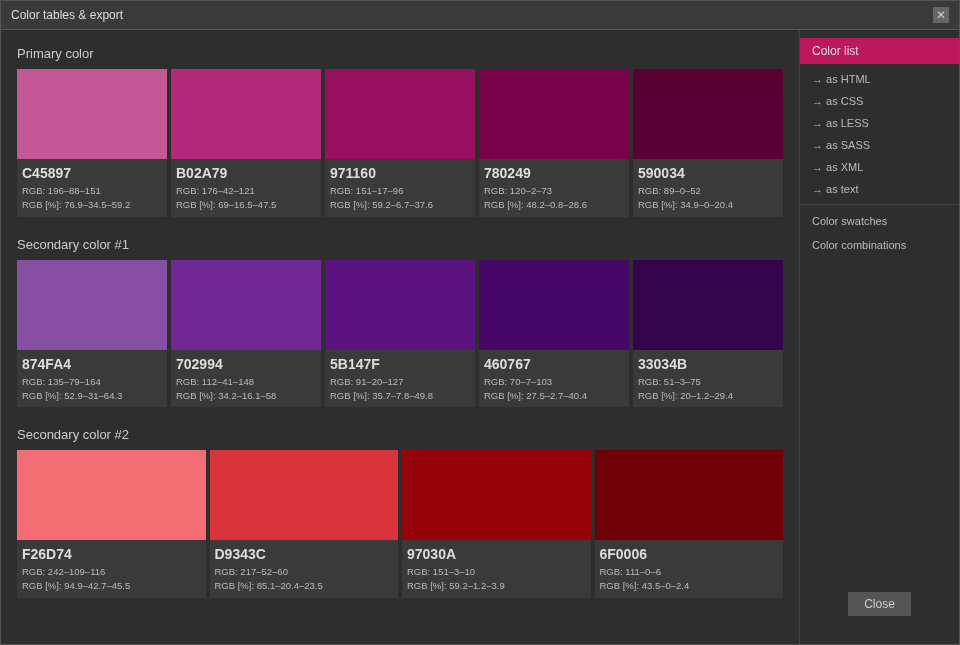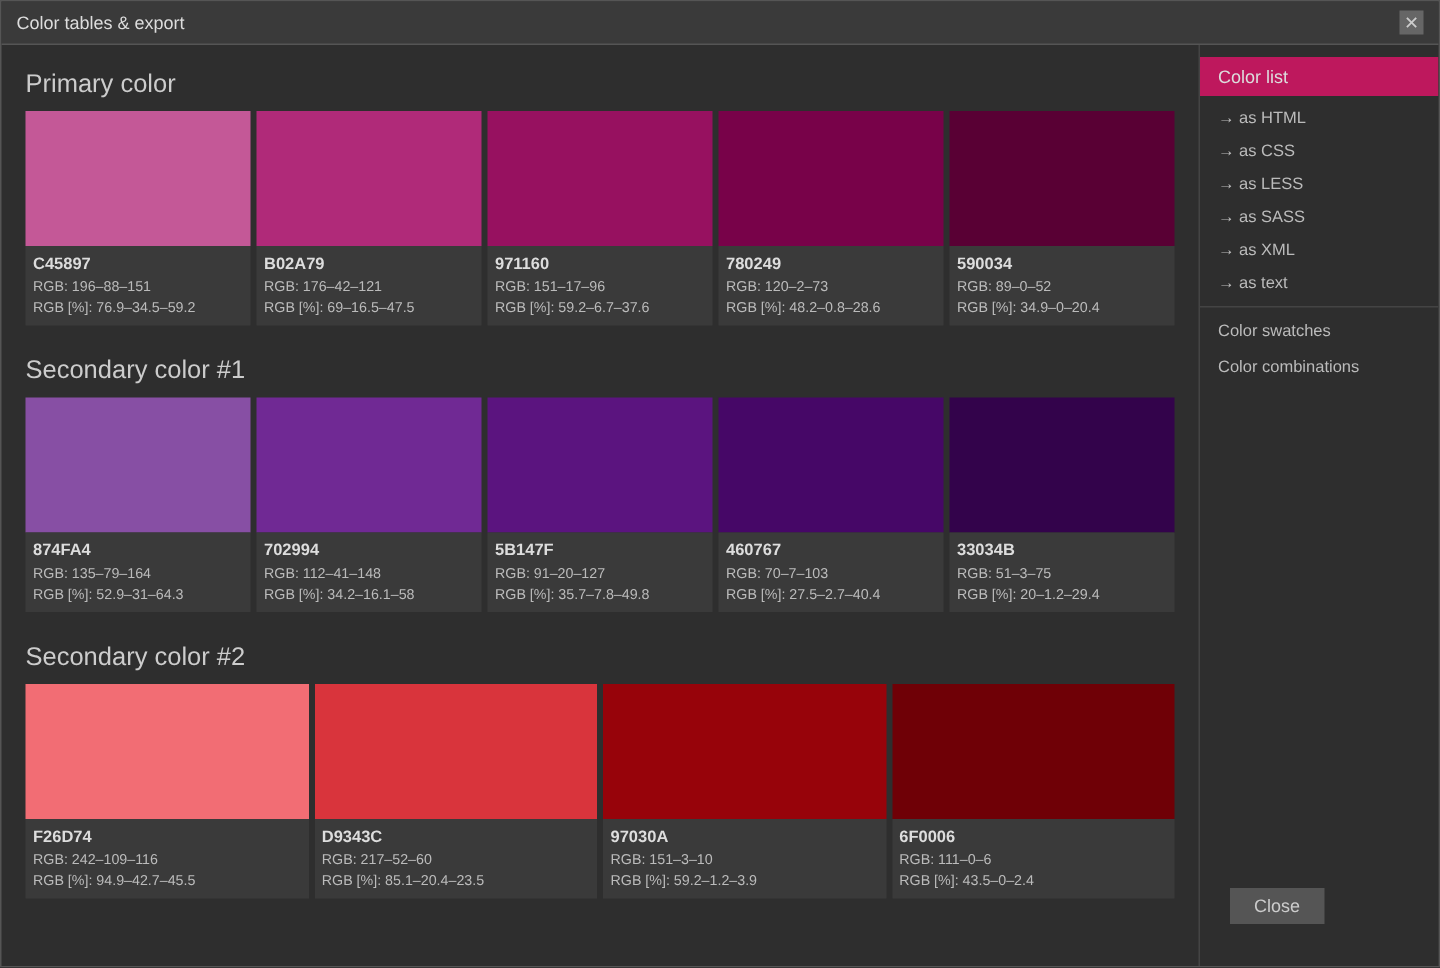--- a/index.html
+++ b/index.html
@@ -88,21 +88,21 @@
     .sidebar-divider {
       height: 1px;
       background: #444;
       margin: 4px 0;
     }
     .color-section {
       margin-bottom: 20px;
     }
     .section-title {
       color: #ccc;
-      font-size: 17px;
+      font-size: 13px;
       margin-bottom: 8px;
     }
     .color-grid {
       display: flex;
       gap: 4px;
     }
     .color-cell {
       flex: 1;
       display: flex;
       flex-direction: column;
@@ -112,38 +112,38 @@
       width: 100%;
     }
     .color-info {
       background: #3a3a3a;
       padding: 4px 5px;
       font-size: 9.5px;
       color: #bbb;
       line-height: 1.5;
     }
     .color-hex {
-      font-size: 11px;
+      font-size: 14px;
       color: #ddd;
       font-weight: bold;
     }
     .close-bottom-btn {
       margin: 8px 12px 12px 12px;
       background: #555;
       border: none;
       color: #ccc;
       padding: 5px 16px;
       cursor: pointer;
       font-size: 12px;
       align-self: center;
     }
     .sidebar-bottom {
       margin-top: auto;
       display: flex;
-      justify-content: flex-start;
+      justify-content: center;
       padding: 8px;
     }
   </style>
 </head>
 <body>
 
 <div class="dialog">
   <div class="dialog-titlebar">
     <span class="dialog-title">Color tables &amp; export</span>
     <button class="close-btn">✕</button>

